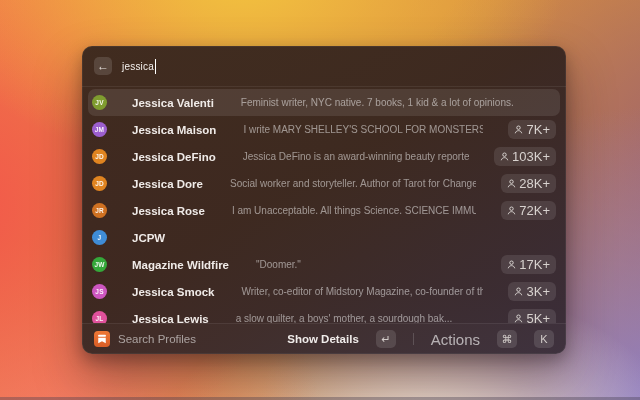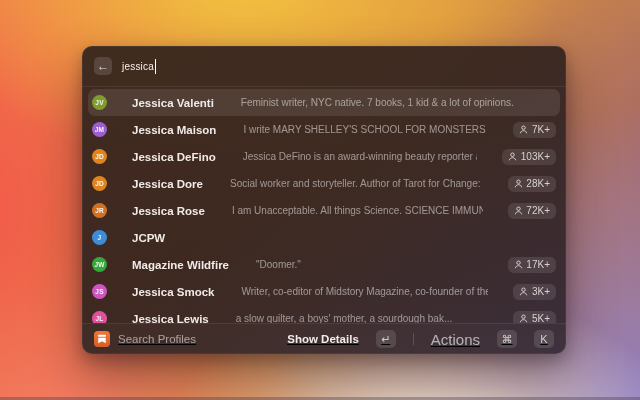--- a/index.html
+++ b/index.html
@@ -83,32 +83,31 @@
   .desc {
     font-size: 10px; color: rgba(255,255,255,0.5);
     white-space: nowrap; overflow: hidden;
     flex: 1 1 auto; min-width: 0; margin-left: 2px;
   }
   .badge {
     flex: 0 0 auto;
     display: flex; align-items: center; gap: 3.5px;
     background: rgba(255,255,255,0.1);
     border-radius: 6px; padding: 3px 6px;
-    font-size: 10px; color: #d8d2cf; line-height: 1;
+    font-size: 13px; color: #d8d2cf; line-height: 1;
   }
   .badge svg { display: block; }
 
   
   .footer {
     height: 31px; flex: 0 0 31px;
     display: flex; align-items: center;
     padding: 0 12px; gap: 8px;
     border-top: 1px solid rgba(255,255,255,0.07);
     background: rgba(255,255,255,0.015);
-    text-decoration: underline;
   }
   .ext-icon {
     width: 16px; height: 16px; flex: 0 0 16px;
     border-radius: 4px;
     background: linear-gradient(180deg, #ee7836, #da5d26);
     display: flex; align-items: center; justify-content: center;
   }
   .ext-label { font-size: 11.5px; color: rgba(255,255,255,0.55); }
   .footer-right {
     margin-left: auto; display: flex; align-items: center; gap: 17px;

